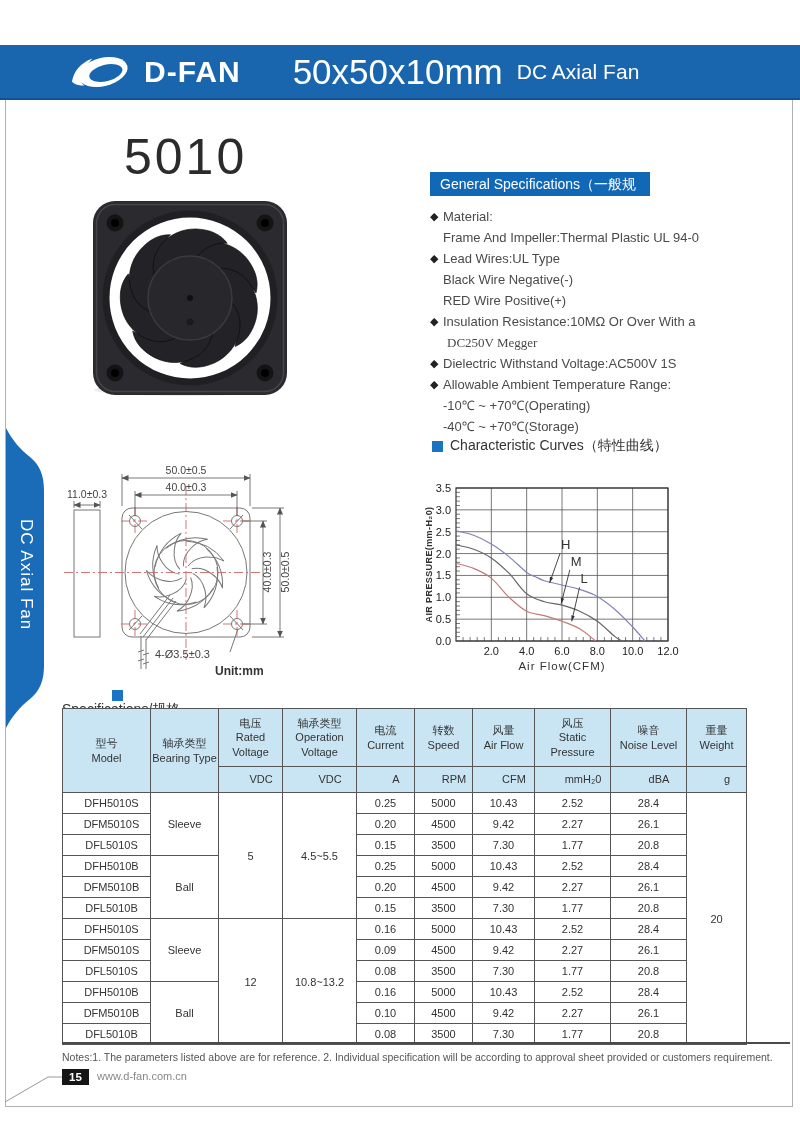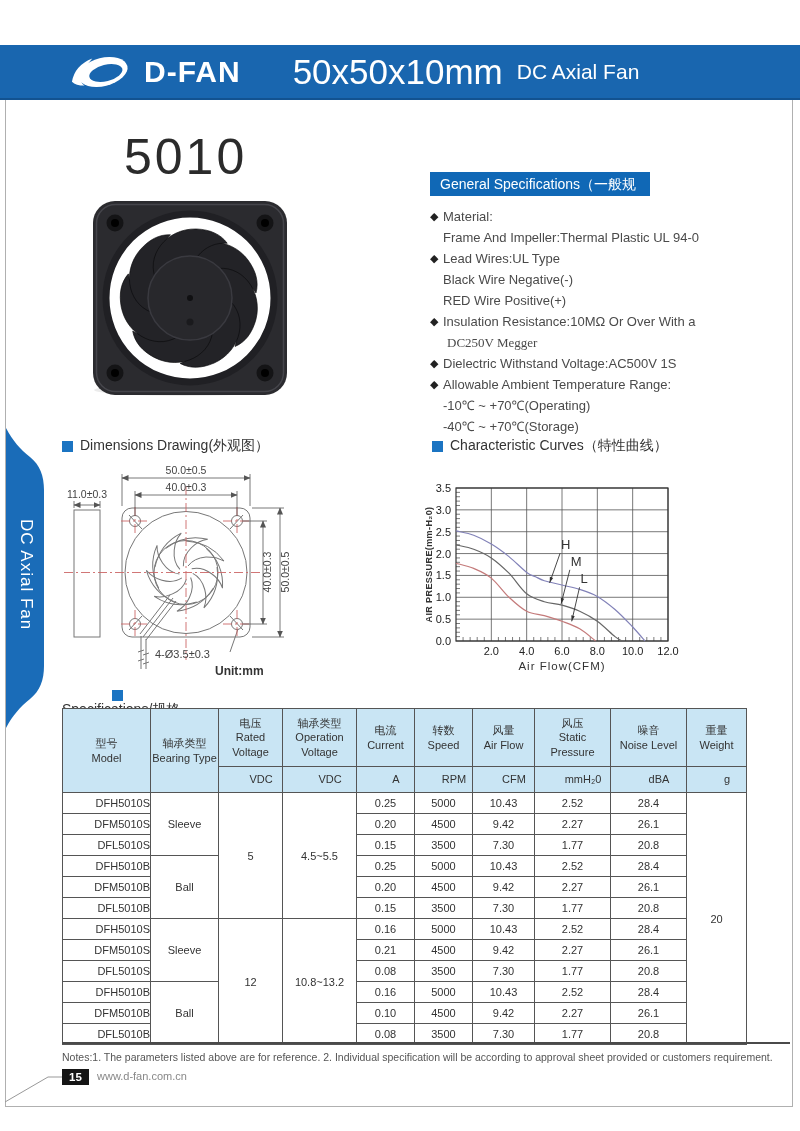--- a/index.html
+++ b/index.html
@@ -50,21 +50,21 @@
 
   
   .spec-table-wrap { position:absolute; left:62px; top:708px; width:684px; }
   table.spec { border-collapse:collapse; width:684px; table-layout:fixed;
     font-size:11px; color:#333; }
   table.spec th, table.spec td { border:1px solid #555; }
   table.spec thead th { background:#c9e5f4; font-weight:normal; line-height:1.3; padding:2px 1px; }
   table.spec thead tr.names th { height:58px; }
   table.spec thead tr.units th { height:26px;padding-left:22px; }
   table.spec td { height:21px; text-align:center; background:#fff; }
-  table.spec td.model { text-align:right; padding-left:10px; }
+  table.spec td.model { text-align:center; padding-left:10px; }
 
   
   .notes-divider { position:absolute; left:62px; top:1042px; width:728px; height:2px; background:#4a4a4a; }
   .notes-text { position:absolute; left:62px; top:1051px; width:730px; font-size:10.5px; color:#555; }
   .page-badge { position:absolute; left:62px; top:1069px; width:27px; height:16px; background:#151515;
     color:#fff; font-size:11.5px; font-weight:bold; text-align:center; line-height:16px; }
   .website { position:absolute; left:97px; top:1070px; font-size:11px; color:#888; }
   .corner-lines { position:absolute; left:0; top:1060px; }
 </style>
 </head>
@@ -164,24 +164,20 @@
         </div>
         <div class="gs-line cont">
           <span>-10℃ ~ +70℃(Operating)</span>
         </div>
         <div class="gs-line cont">
           <span>-40℃ ~ +70℃(Storage)</span>
         </div>
       </div>
   </div>
 
-  <div class="section-title" style="left:62px; top:437px;">
-    <span class="sq"></span>
-    <span>Dimensions Drawing(外观图）</span>
-  </div>
   <div class="section-title" style="left:432px; top:437px;">
     <span class="sq"></span>
     <span>Characteristic Curves（特性曲线）</span>
   </div>
   <div class="section-title" style="left:62px; top:690px;flex-direction:column;">
     <span class="sq"></span>
     <span>Specifications/规格</span>
   </div>
 
   <svg class="dims-svg" width="335" height="222" viewBox="0 0 335 222">
@@ -478,21 +474,21 @@
             <td rowspan="6">12</td>
             <td rowspan="6">10.8~13.2</td>
             <td>0.16</td>
             <td>5000</td>
             <td>10.43</td>
             <td>2.52</td>
             <td>28.4</td>
           </tr>
           <tr>
             <td class="model">DFM5010S</td>
-            <td>0.21</td>
+            <td>0.09</td>
             <td>4500</td>
             <td>9.42</td>
             <td>2.27</td>
             <td>26.1</td>
           </tr>
           <tr>
             <td class="model">DFL5010S</td>
             <td>0.08</td>
             <td>3500</td>
             <td>7.30</td>

